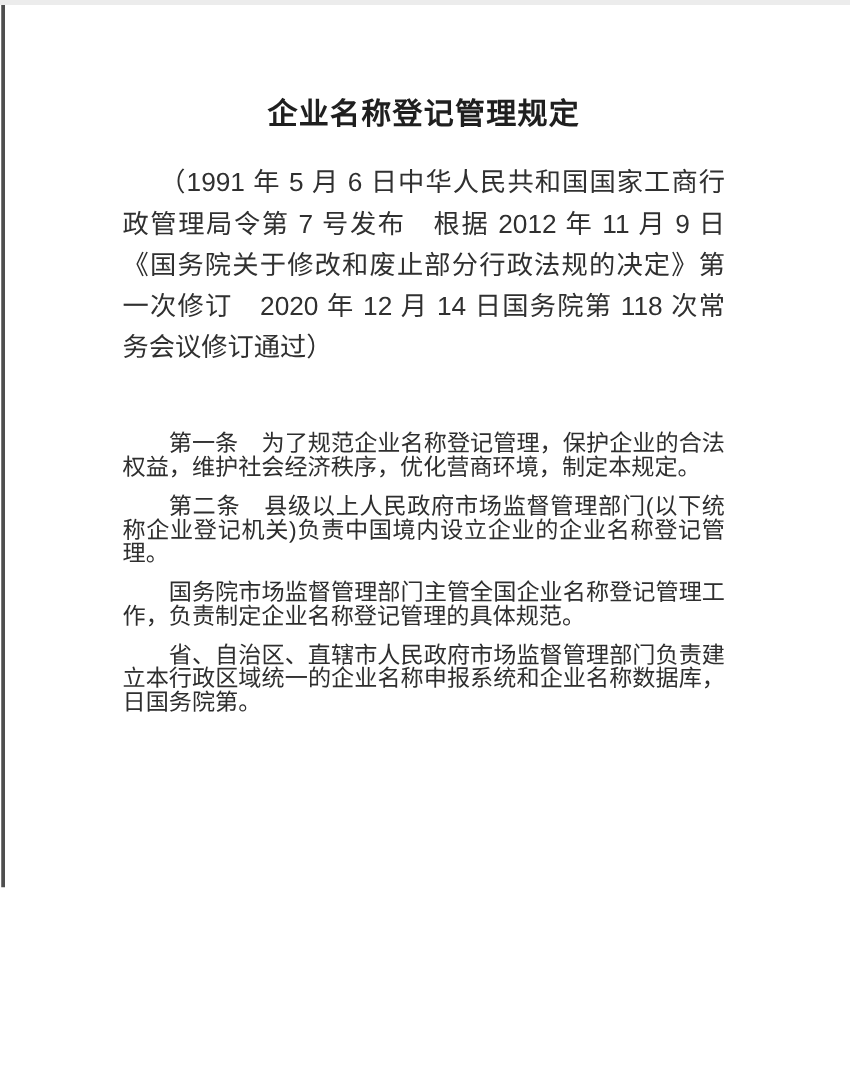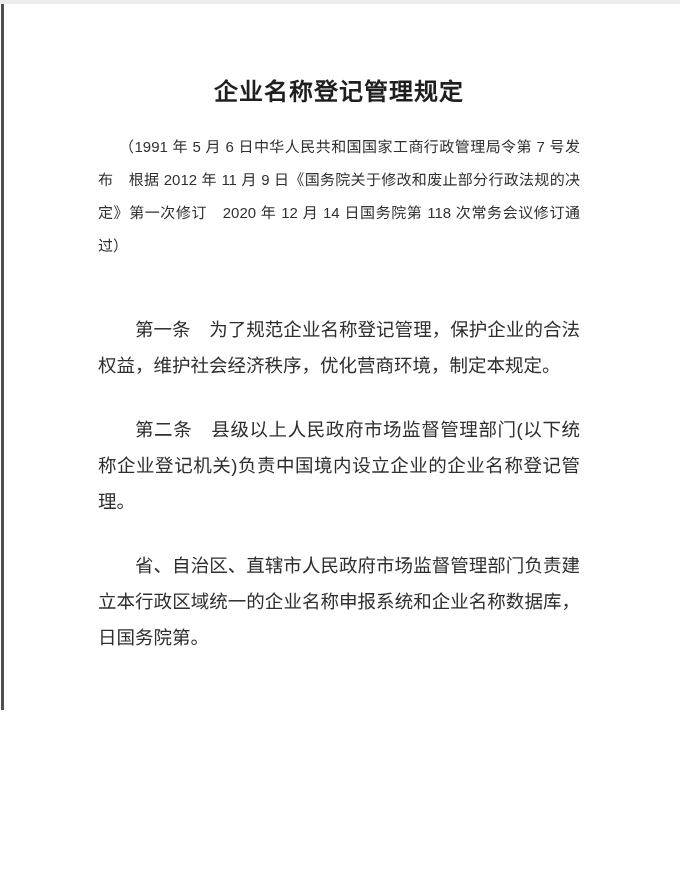--- a/index.html
+++ b/index.html
@@ -41,52 +41,53 @@
     margin: 74px 0 0 0;
     font-size: 24px;
     line-height: 36px;
     font-weight: 700;
     text-align: center;
     color: #1f1f1f;
     letter-spacing: 1px;
   }
   .preamble {
     margin: 20px 0 0 0;
-    font-size: 15px;
+    font-size: 21px;
     line-height: 33px;
     text-indent: 1.4em;
     text-align: justify;
     color: #303030;
   }
   .doc-body {
     margin-top: 50px;
   }
   .doc-body p {
     margin: 0;
     font-size: 18.5px;
-    line-height: 36px;
+    line-height: 19px;
     text-indent: 2em;
     text-align: justify;
     color: #2e2e2e;
   }
   .doc-body p + p {
-    margin-top: 28px;
+    margin-top: 12px;
   }
 </style>
 </head>
 <body>
 
 <div class="page">
   <div class="top-strip"></div>
   <div class="left-rule"></div>
 
   <div class="sheet">
     <h1 class="doc-title">企业名称登记管理规定</h1>
 
     <p class="preamble">（1991 年 5 月 6 日中华人民共和国国家工商行政管理局令第 7 号发布　根据 2012 年 11 月 9 日《国务院关于修改和废止部分行政法规的决定》第一次修订　2020 年 12 月 14 日国务院第 118 次常务会议修订通过）</p>
 
     <div class="doc-body">
       <p>第一条　为了规范企业名称登记管理，保护企业的合法权益，维护社会经济秩序，优化营商环境，制定本规定。</p>
       <p>第二条　县级以上人民政府市场监督管理部门(以下统称企业登记机关)负责中国境内设立企业的企业名称登记管理。</p>
+      <p>国务院市场监督管理部门主管全国企业名称登记管理工作，负责制定企业名称登记管理的具体规范。</p>
       <p>省、自治区、直辖市人民政府市场监督管理部门负责建立本行政区域统一的企业名称申报系统和企业名称数据库，日国务院第。</p>
     </div>
   </div>
 </div>
 
 </body></html>

